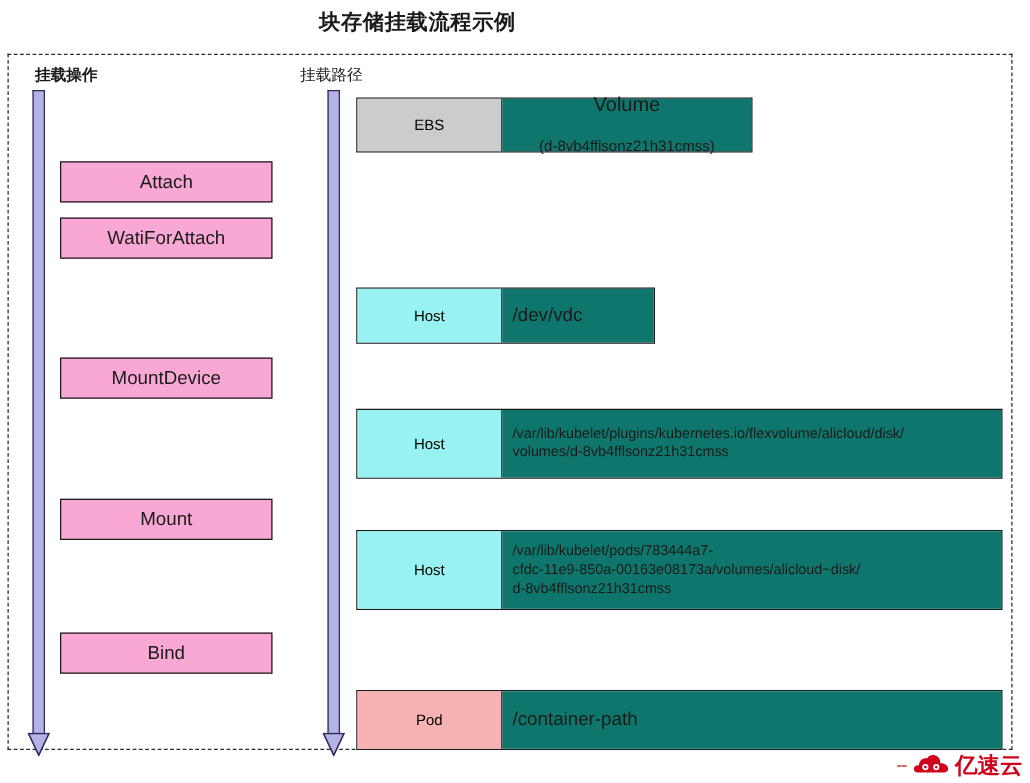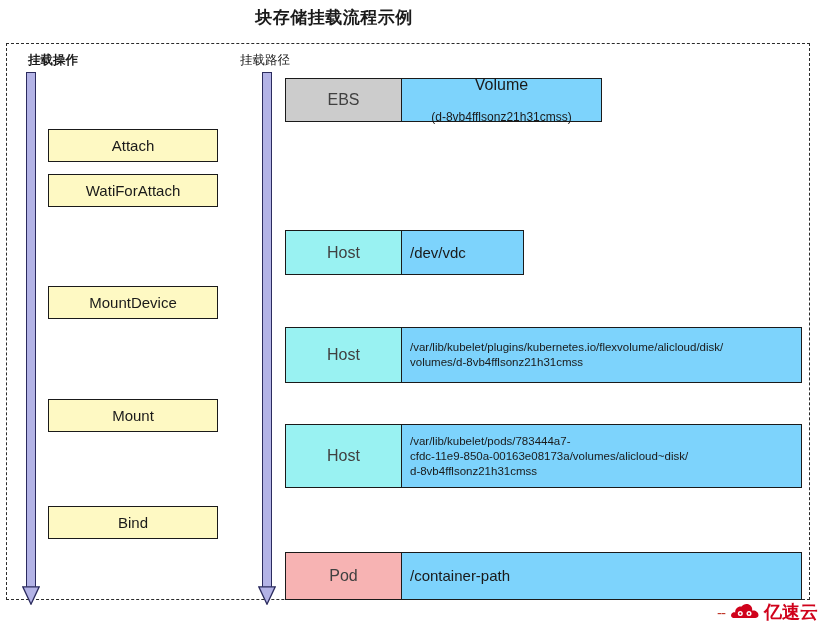--- a/index.html
+++ b/index.html
@@ -76,21 +76,21 @@
   }
   #arrow-operation { left: 22px; top: 72px; height: 533px; }
   #arrow-path      { left: 258px; top: 72px; height: 533px; }
 
   
   .op-box {
     position: absolute;
     left: 48px;
     width: 170px;
     height: 33px;
-    background: #fef9c3;
+    background: #f9a8d4;
     border: 1.6px solid #1a1a1a;
     box-sizing: border-box;
     display: flex;
     align-items: center;
     justify-content: center;
     font-size: 15px;
     color: #1a1a1a;
   }
 
   
@@ -102,33 +102,33 @@
     border: 1.6px solid #1a1a1a;
     box-sizing: border-box;
     background: #ffffff;
   }
   .path-row .tag {
     width: 116px;
     flex: 0 0 116px;
     display: flex;
     align-items: center;
     justify-content: center;
-    font-size: 16px;
-    color: #404040;
+    font-size: 12px;
+    color: #000000;
     border-right: 1.4px solid #1a1a1a;
     box-sizing: border-box;
   }
   .path-row .val {
     flex: 1 1 auto;
     display: flex;
     flex-direction: column;
     justify-content: center;
     padding: 3px 8px;
     box-sizing: border-box;
-    background: #7dd3fc;
+    background: #0f766e;
   }
   .val.centered {
     align-items: center;
     text-align: center;
   }
   .val .big {
     font-size: 16px;
     line-height: 19px;
   }
   .val .sub {

